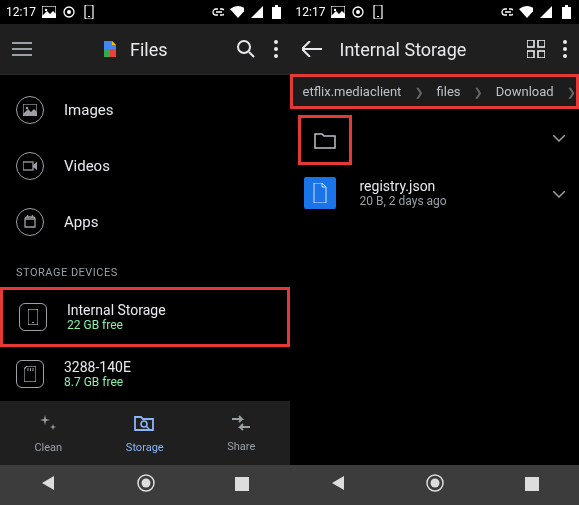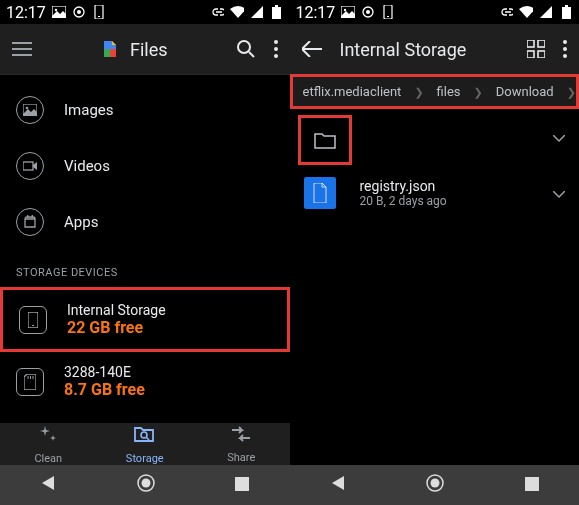--- a/index.html
+++ b/index.html
@@ -20,21 +20,21 @@
       display: flex;
       flex-direction: column;
     }
     .status-bar {
       height: 24px;
       background: #000;
       display: flex;
       justify-content: space-between;
       align-items: center;
       padding: 0 6px;
-      font-size: 16px;
+      font-size: 12px;
       color: #fff;
     }
     .status-left, .status-right {
       display: flex;
       align-items: center;
       gap: 6px;
     }
     .status-icon {
       width: 14px;
       height: 14px;
@@ -112,30 +112,29 @@
     }
     .storage-info {
       display: flex;
       flex-direction: column;
     }
     .storage-title {
       font-size: 14px;
       color: #e8eaed;
     }
     .storage-sub {
-      font-size: 16px;
-      color: #f97316;
-      font-weight: bold;
+      font-size: 12px;
+      color: #86efac;
     }
     .highlight-red {
       border: 3px solid #e53935;
       margin: 0;
     }
     .bottom-nav {
-      height: 42px;
+      height: 64px;
       background: #1f1f1f;
       display: flex;
       justify-content: space-between;
       align-items: center;
     }
     .nav-item {
       display: flex;
       flex-direction: column;
       align-items: center;
       gap: 3px;

